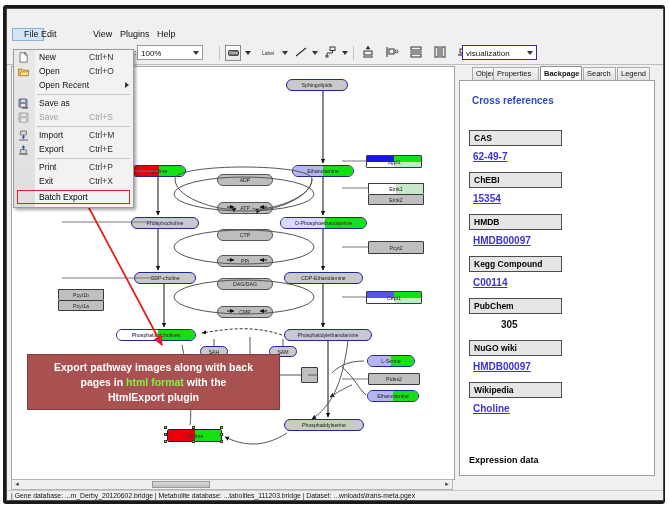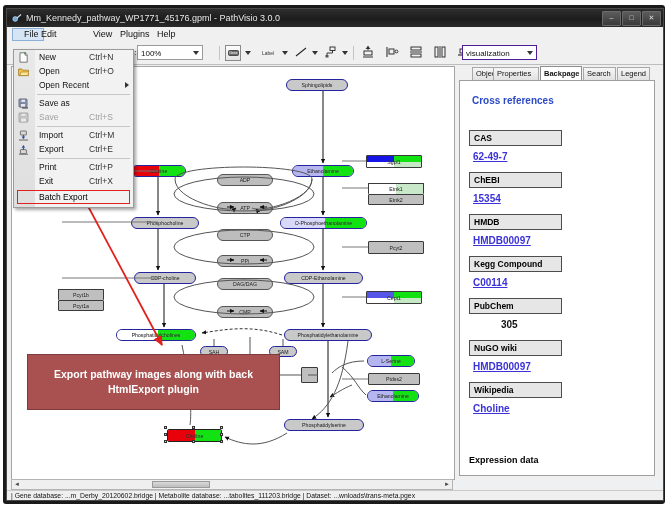--- a/index.html
+++ b/index.html
@@ -156,32 +156,20 @@
              white-space:nowrap;overflow:hidden;box-sizing:border-box;}
 </style>
 </head>
 <body>
 
 <div id="desktop">
   <div id="shadowframe"></div>
 
   <div id="window">
 
-    <div id="titlebar">
-      <svg id="titleicon" viewBox="0 0 10 10">
-        <circle cx="3.2" cy="6" r="2.4" fill="#6fa8dc" stroke="#cfe2f3" stroke-width=".6"></circle>
-        <path d="M5 5 L9 1.5" stroke="#cfe2f3" stroke-width="1.1" fill="none"></path>
-      </svg>
-      <div id="titletext">Mm_Kennedy_pathway_WP1771_45176.gpml - PathVisio 3.0.0</div>
-      <div id="winbuttons">
-        <div class="winbtn">–</div>
-        <div class="winbtn">□</div>
-        <div class="winbtn">✕</div>
-      </div>
-    </div>
 
     <div id="menubar">
       <div class="menuitem open" style="left:5px;padding-left:11px;">File</div>
       <div class="menuitem" style="left:30px;">Edit</div>
       <div class="menuitem" style="left:55px;margin-top:40px;">Data</div>
       <div class="menuitem" style="left:82px;">View</div>
       <div class="menuitem" style="left:109px;">Plugins</div>
       <div class="menuitem" style="left:146px;">Help</div>
     </div>
 
@@ -518,20 +506,23 @@
           <defs>
             <marker id="redah" markerWidth="6" markerHeight="6" refX="5" refY="2.6" orient="auto">
               <path d="M0,0 L5.6,2.6 L0,5.2 z" fill="#e2211c"></path>
             </marker>
           </defs>
           <path d="M-12,-26 L150,278" stroke="#e2211c" stroke-width="1.8" fill="none" marker-end="url(#redah)"></path>
         </svg>
 
         <div id="callout">
           <div>Export pathway images along with back</div>
+          <div>
+            <span>pages in </span><span class="hl">html format</span><span> with the</span>
+          </div>
           <div>HtmlExport plugin</div>
         </div>
 
       </div>
     </div>
 
     <div id="filemenu">
       <div class="gutter"></div>
 
       <div class="fmrow">

